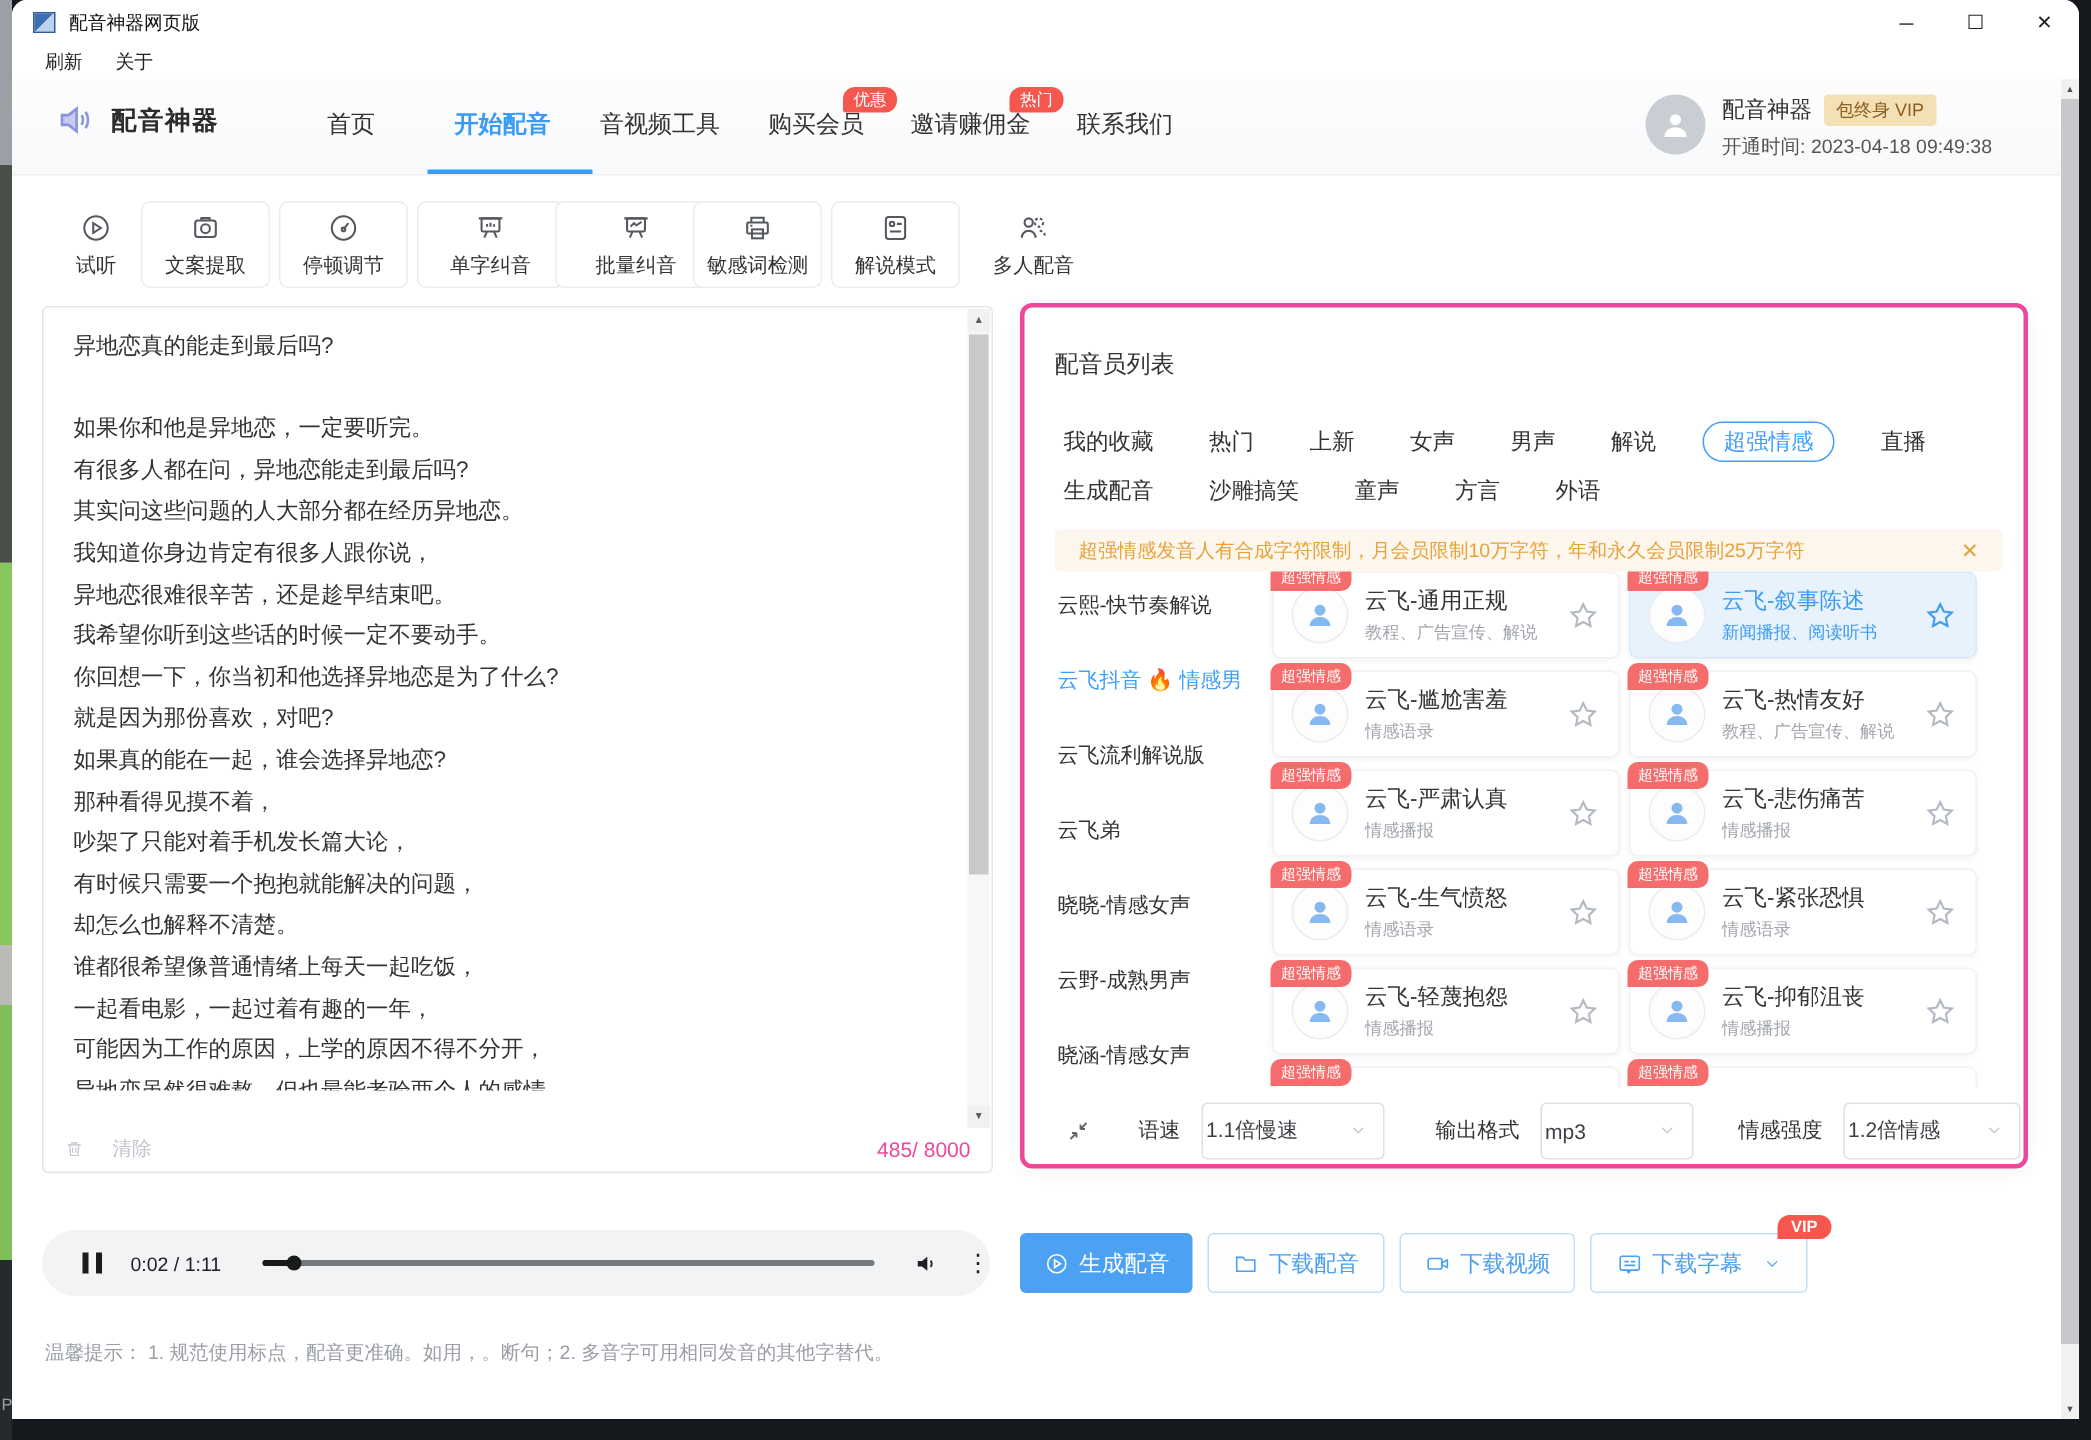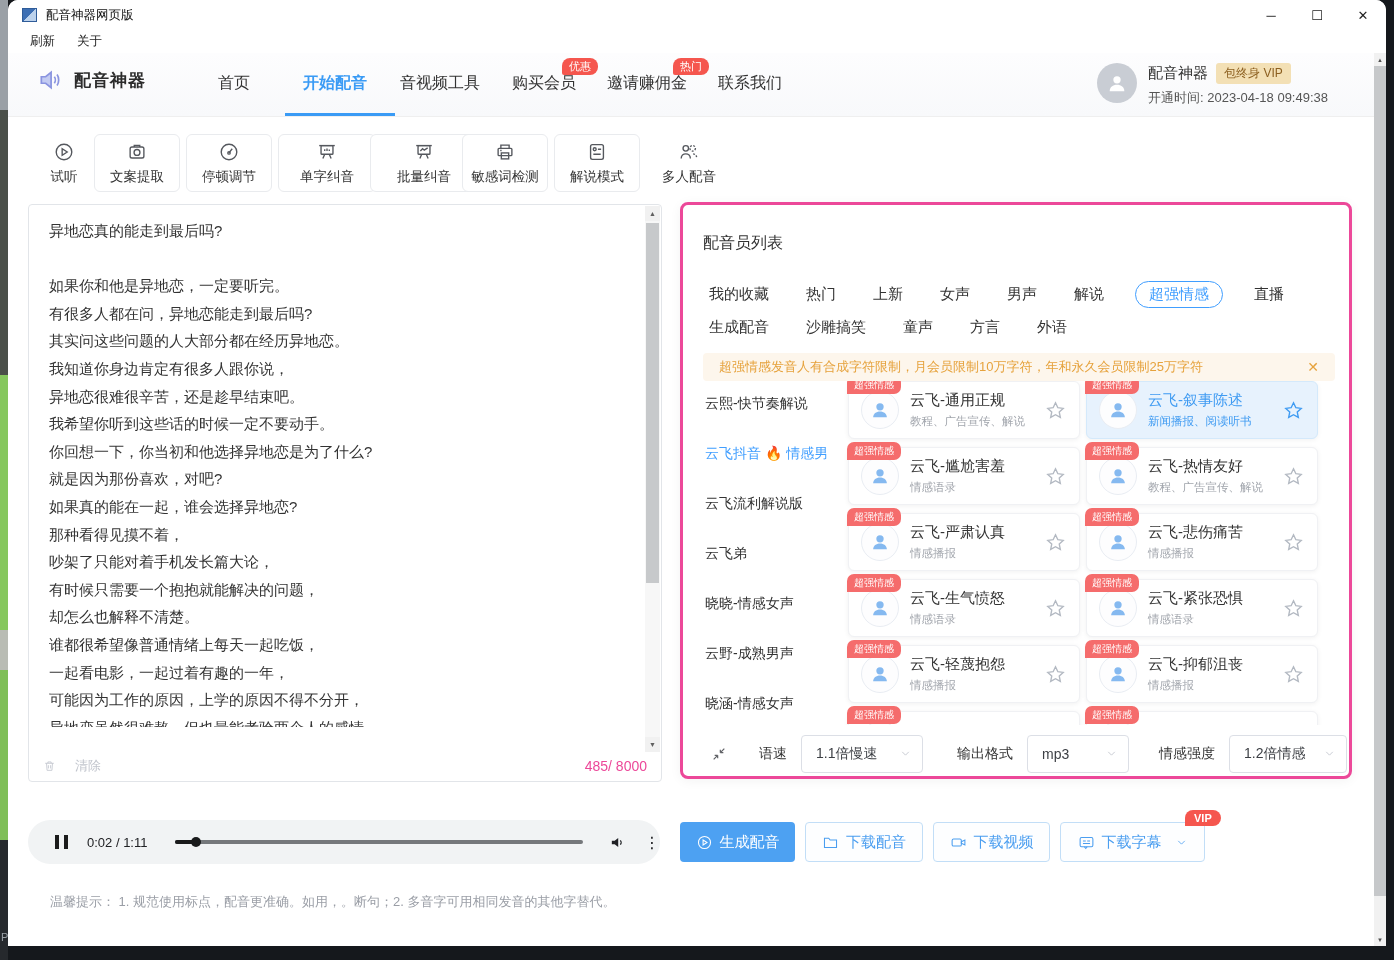--- a/index.html
+++ b/index.html
@@ -86,21 +86,21 @@
   .cinfo { margin-left:11px; min-width:0; }
   .cname { font-size:15px; color:#333; white-space:nowrap; }
   .cdesc { font-size:11.5px; color:#a2a6ad; margin-top:4px; white-space:nowrap; }
   .vcard.sel .cname, .vcard.sel .cdesc { color:#3f9bf2; }
   .star { margin-left:auto; margin-right:13px; flex:none; display:flex; }
   .star svg { stroke:#b3b9c2; fill:none; stroke-width:1.6; }
   .vcard.sel .star svg { stroke:#3f9bf2; }
   .settings { position:absolute; left:0; top:520px; width:672px; height:57px; display:flex; align-items:center; }
   .collapse { margin-left:28px; display:flex; }
   .set-label { font-size:14px; color:#333; white-space:nowrap; }
-  .select { height:38px; border:1px solid #dcdfe6; border-radius:4px; background:#fff; display:flex; align-items:center; padding:0 10px 0 14px; }
+  .select { height:38px; border:1px solid #dcdfe6; border-radius:4px; background:#fff; display:flex; align-items:center; padding:0 10px 0 2px; }
   .select .val { font-size:14px; color:#3c3f44; white-space:nowrap; }
   .select svg { margin-left:auto; stroke:#c0c4cc; fill:none; stroke-width:1.6; }
   .sel-speed { width:122px; margin:0 34px 0 14px; }
   .sel-format { width:102px; margin:0 30px 0 14px; }
   .sel-emotion { width:118px; margin-left:14px; }
   .set-speed-lbl { margin-left:32px; }
 
   
   .player { position:absolute; left:20px; top:820px; width:632px; height:44px; background:#f1f3f4; border-radius:22px; display:flex; align-items:center; }
   .pause { margin-left:27px; display:flex; gap:5px; }
@@ -119,21 +119,21 @@
   .abtn.primary { left:0; width:115px; background:#4da1f2; color:#fff; }
   .abtn.primary svg { stroke:#fff; fill:none; stroke-width:1.5; }
   .abtn.ghost { background:#fdfeff; border:1px solid #c2def7; color:#4b9ef0; }
   .abtn.ghost svg { stroke:#4b9ef0; fill:none; stroke-width:1.5; }
   .abtn.a2 { left:125px; width:118px; }
   .abtn.a3 { left:253px; width:117px; }
   .abtn.a4 { left:380px; width:145px; }
   .a4 .chev { margin-left:6px; display:flex; }
   .vip-badge { position:absolute; left:505px; top:-12px; background:#f5564e; color:#fff; font-size:11px; font-weight:bold; padding:2px 9px; border-radius:9px 9px 9px 0; }
 
-  .hint { position:absolute; left:22px; top:893px; font-size:13px; color:#9a9ea6;margin-left:20px; }
+  .hint { position:absolute; left:22px; top:893px; font-size:13px; color:#9a9ea6; }
   .copyright { position:absolute; left:0; top:980px; width:100%; text-align:right; font-size:14px; color:#9a9ea6; }
 
   
   .win-scroll { position:absolute; right:0; top:53px; width:12px; height:893px; background:#f1f1f1; }
   .win-scroll .arr { position:absolute; left:0; width:12px; height:13px; color:#505050; font-size:6px; display:flex; align-items:center; justify-content:center; background:#f1f1f1; }
   .win-scroll .arr.up { top:0; } .win-scroll .arr.dn { bottom:0; }
   .win-thumb { position:absolute; left:0; top:13px; width:12px; height:830px; background:#c6c8ca; }
 </style>
 </head>
 <body>

